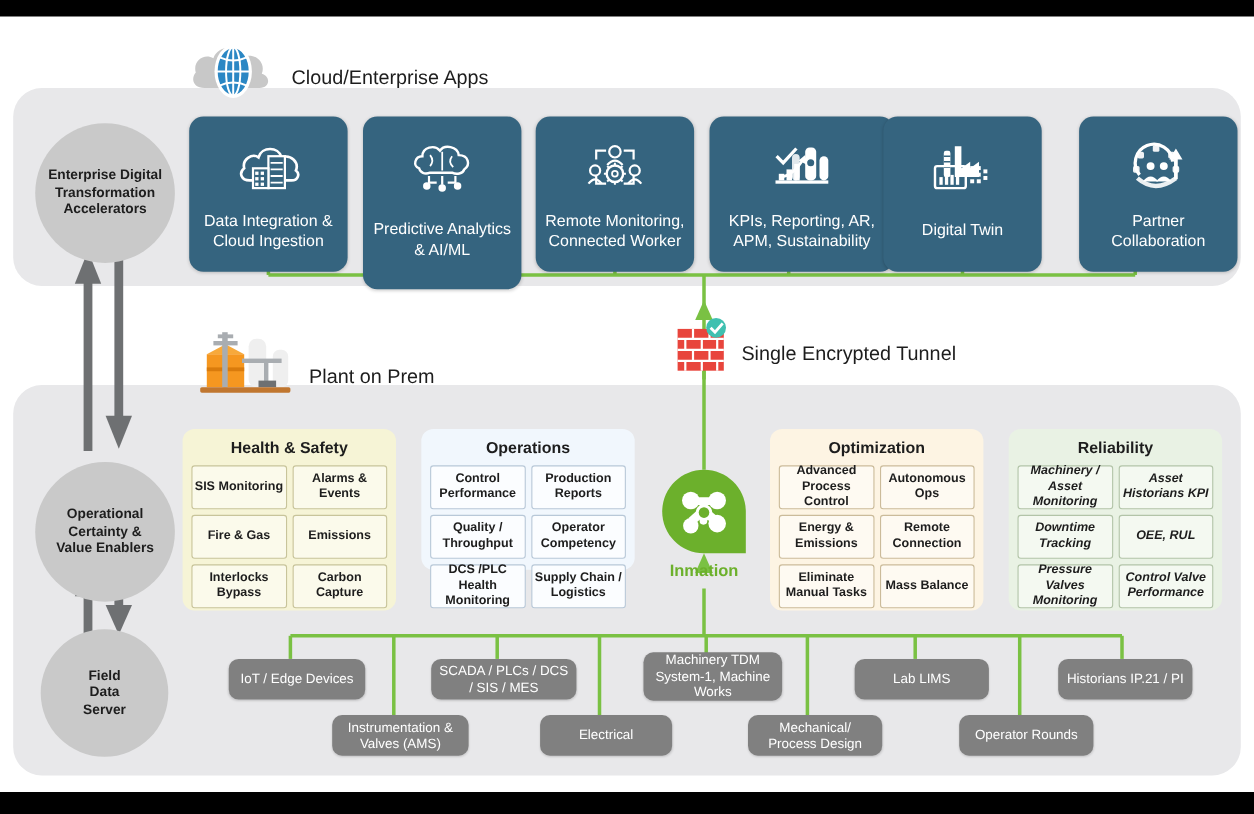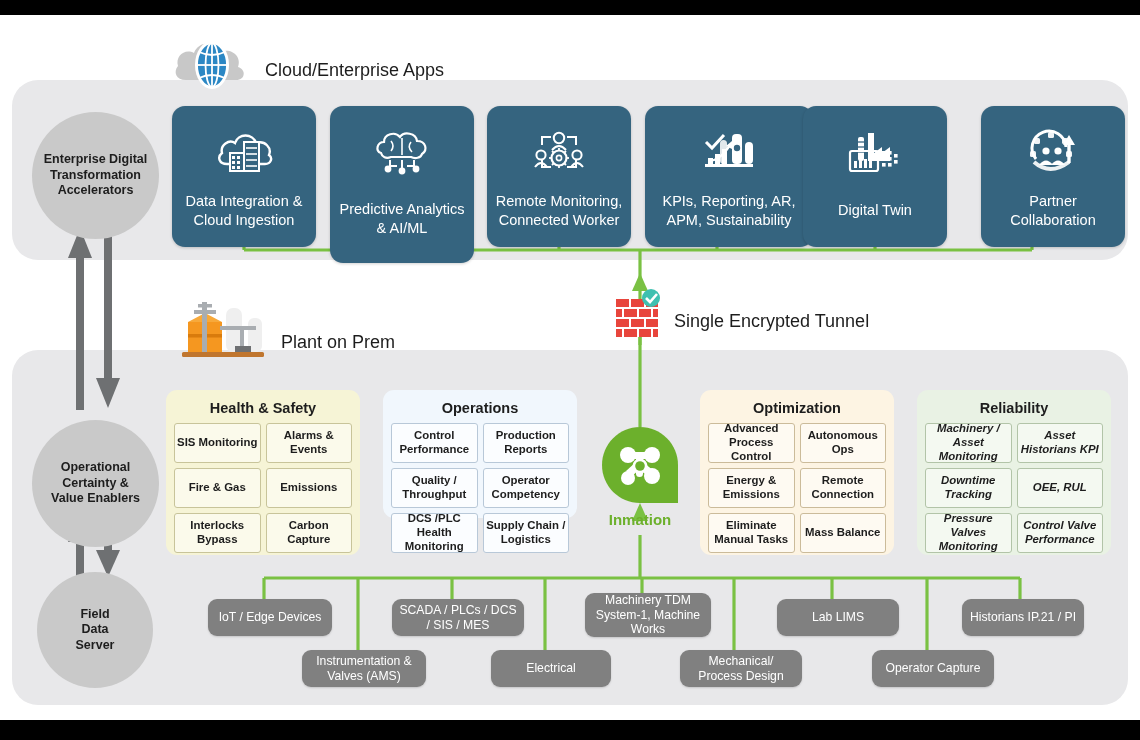--- a/index.html
+++ b/index.html
@@ -429,17 +429,17 @@
     </div>
   </div>
 
   <div class="pill" style="left:208px;top:584px;width:112px;height:37px;text-align:right;">IoT / Edge Devices</div>
   <div class="pill" style="left:302px;top:635px;width:112px;height:37px;">Instrumentation &amp; Valves (AMS)</div>
   <div class="pill" style="left:392px;top:584px;width:120px;height:37px;">SCADA / PLCs / DCS / SIS / MES</div>
   <div class="pill" style="left:491px;top:635px;width:108px;height:37px;">Electrical</div>
   <div class="pill" style="left:585px;top:578px;width:114px;height:44px;">Machinery TDM System-1, Machine Works</div>
   <div class="pill" style="left:680px;top:635px;width:110px;height:37px;">Mechanical/ Process Design</div>
   <div class="pill" style="left:777px;top:584px;width:110px;height:37px;">Lab LIMS</div>
-  <div class="pill" style="left:872px;top:635px;width:110px;height:37px;">Operator Capture</div>
+  <div class="pill" style="left:872px;top:635px;width:110px;height:37px;">Operator Rounds</div>
   <div class="pill" style="left:962px;top:584px;width:110px;height:37px;text-align:center;">Historians IP.21 / PI</div>
 
  </div>
 </div>
 
 </body></html>

